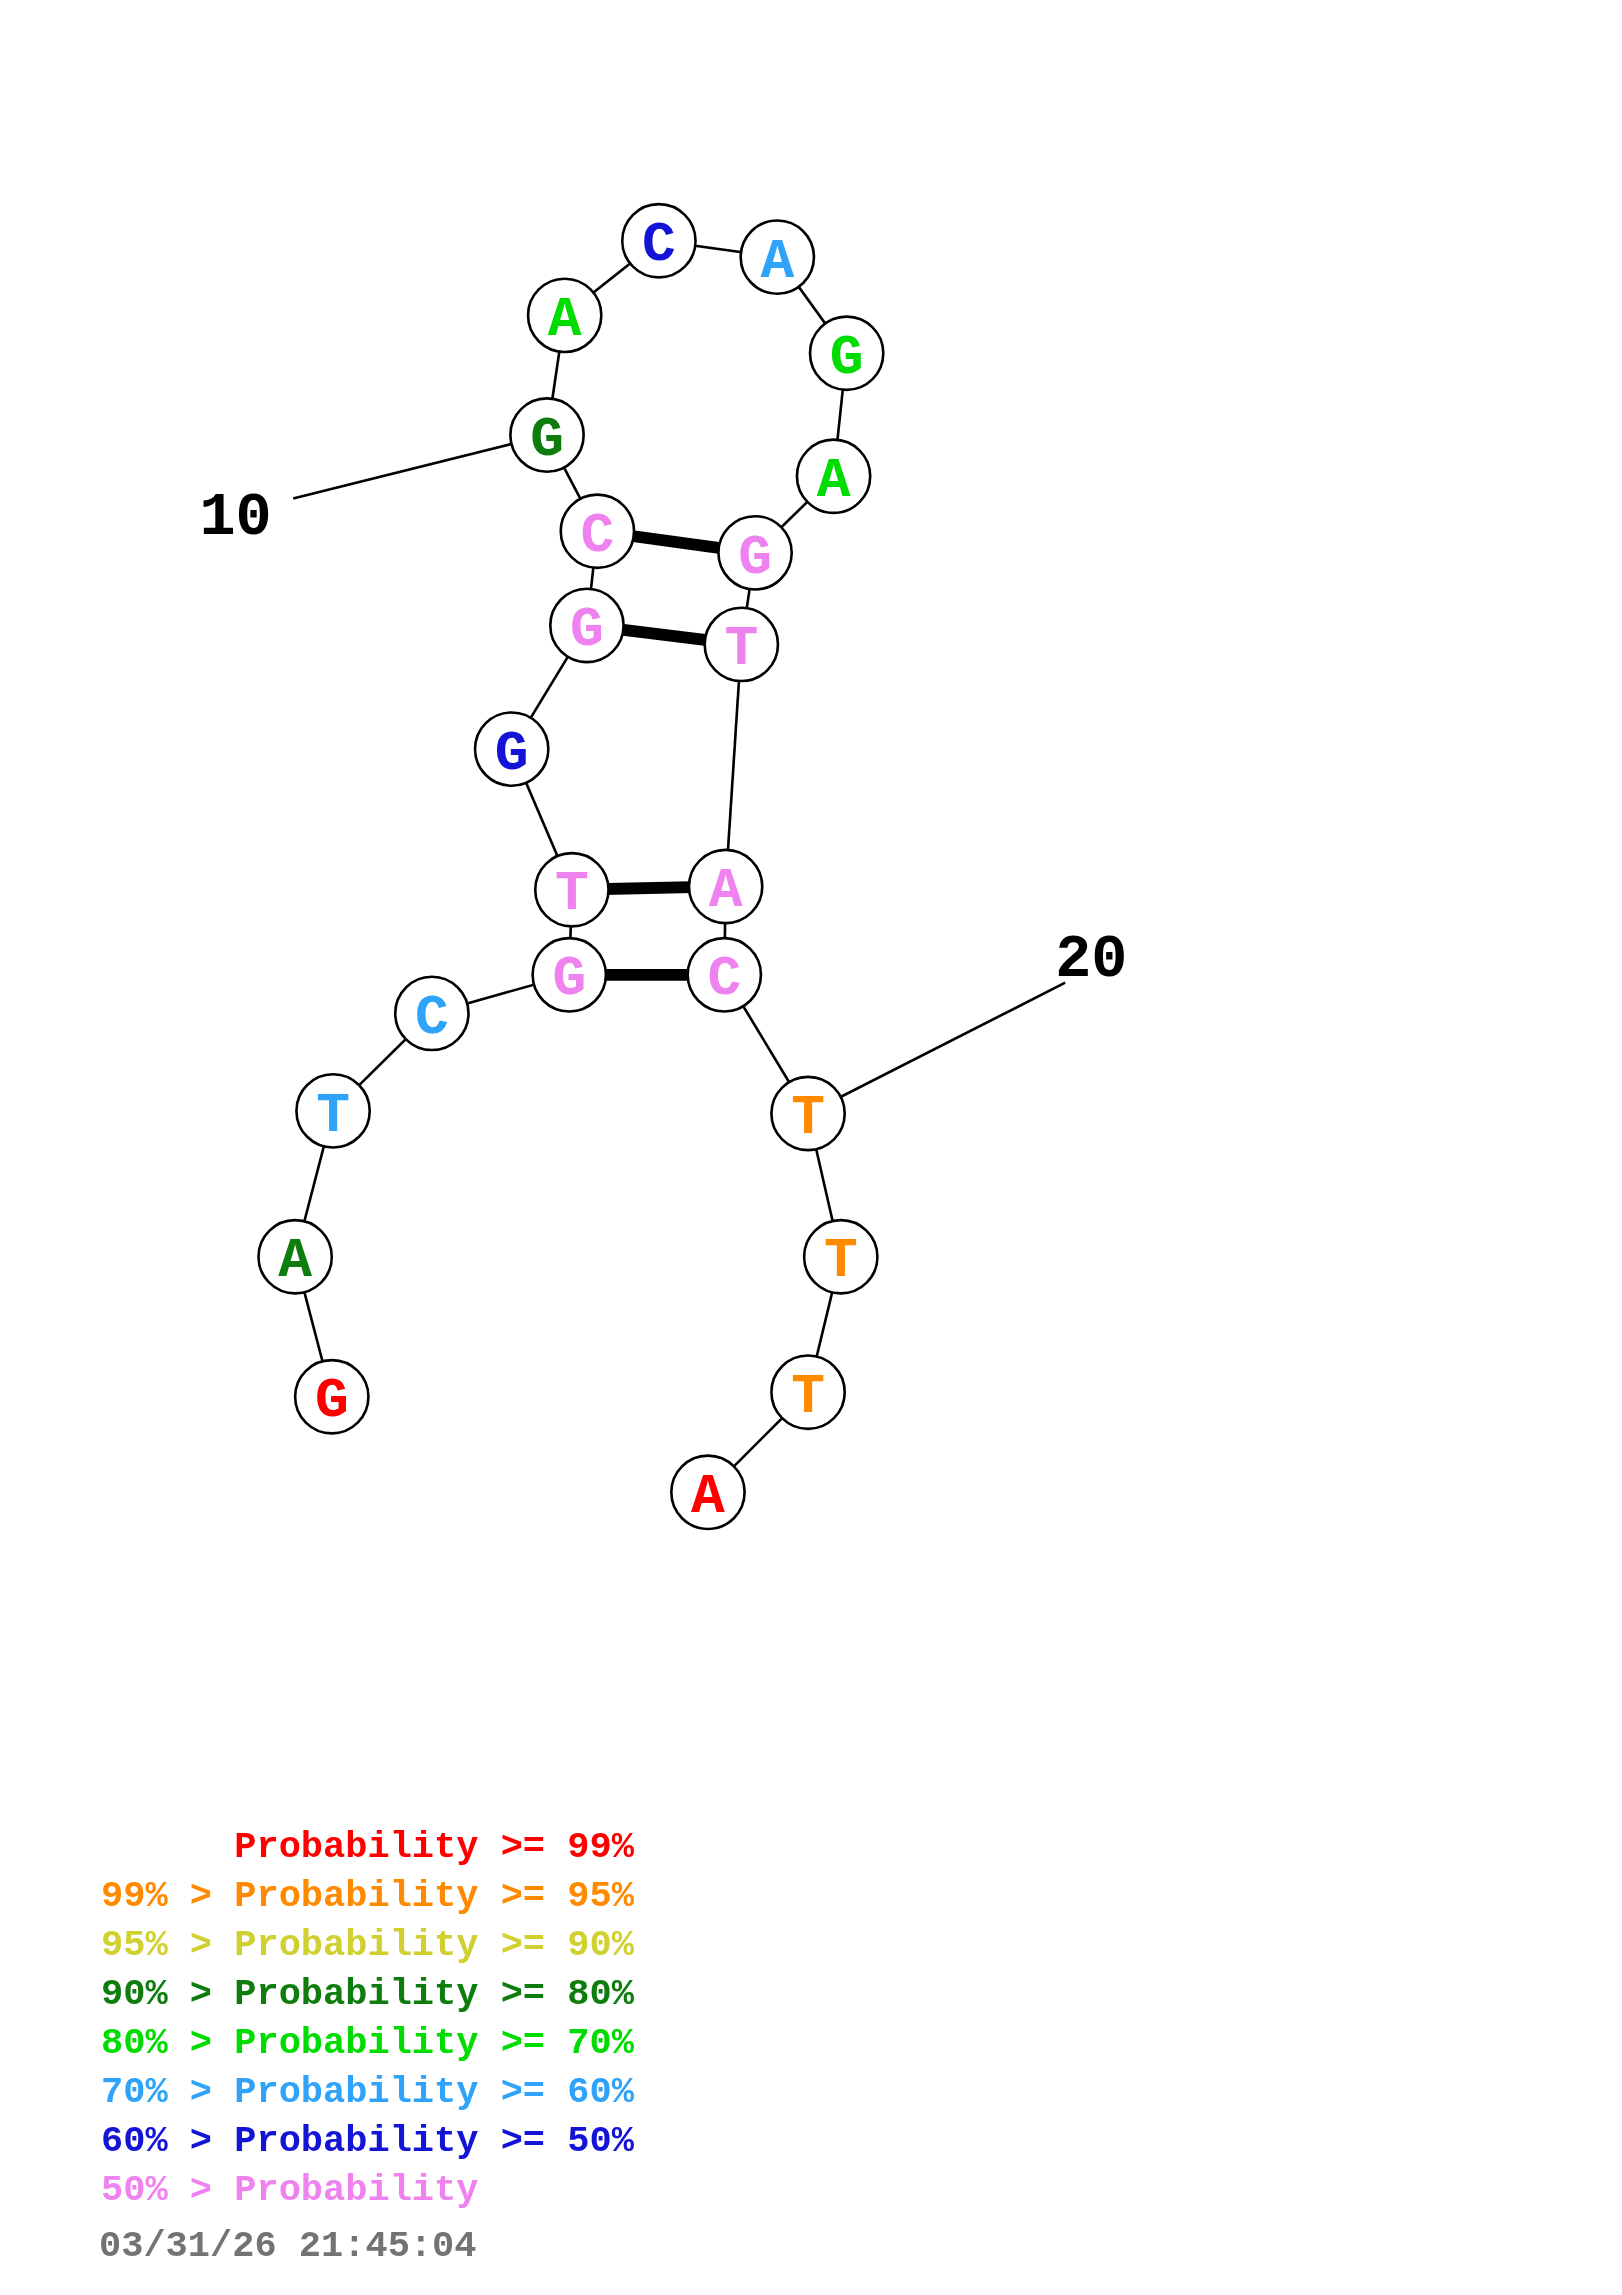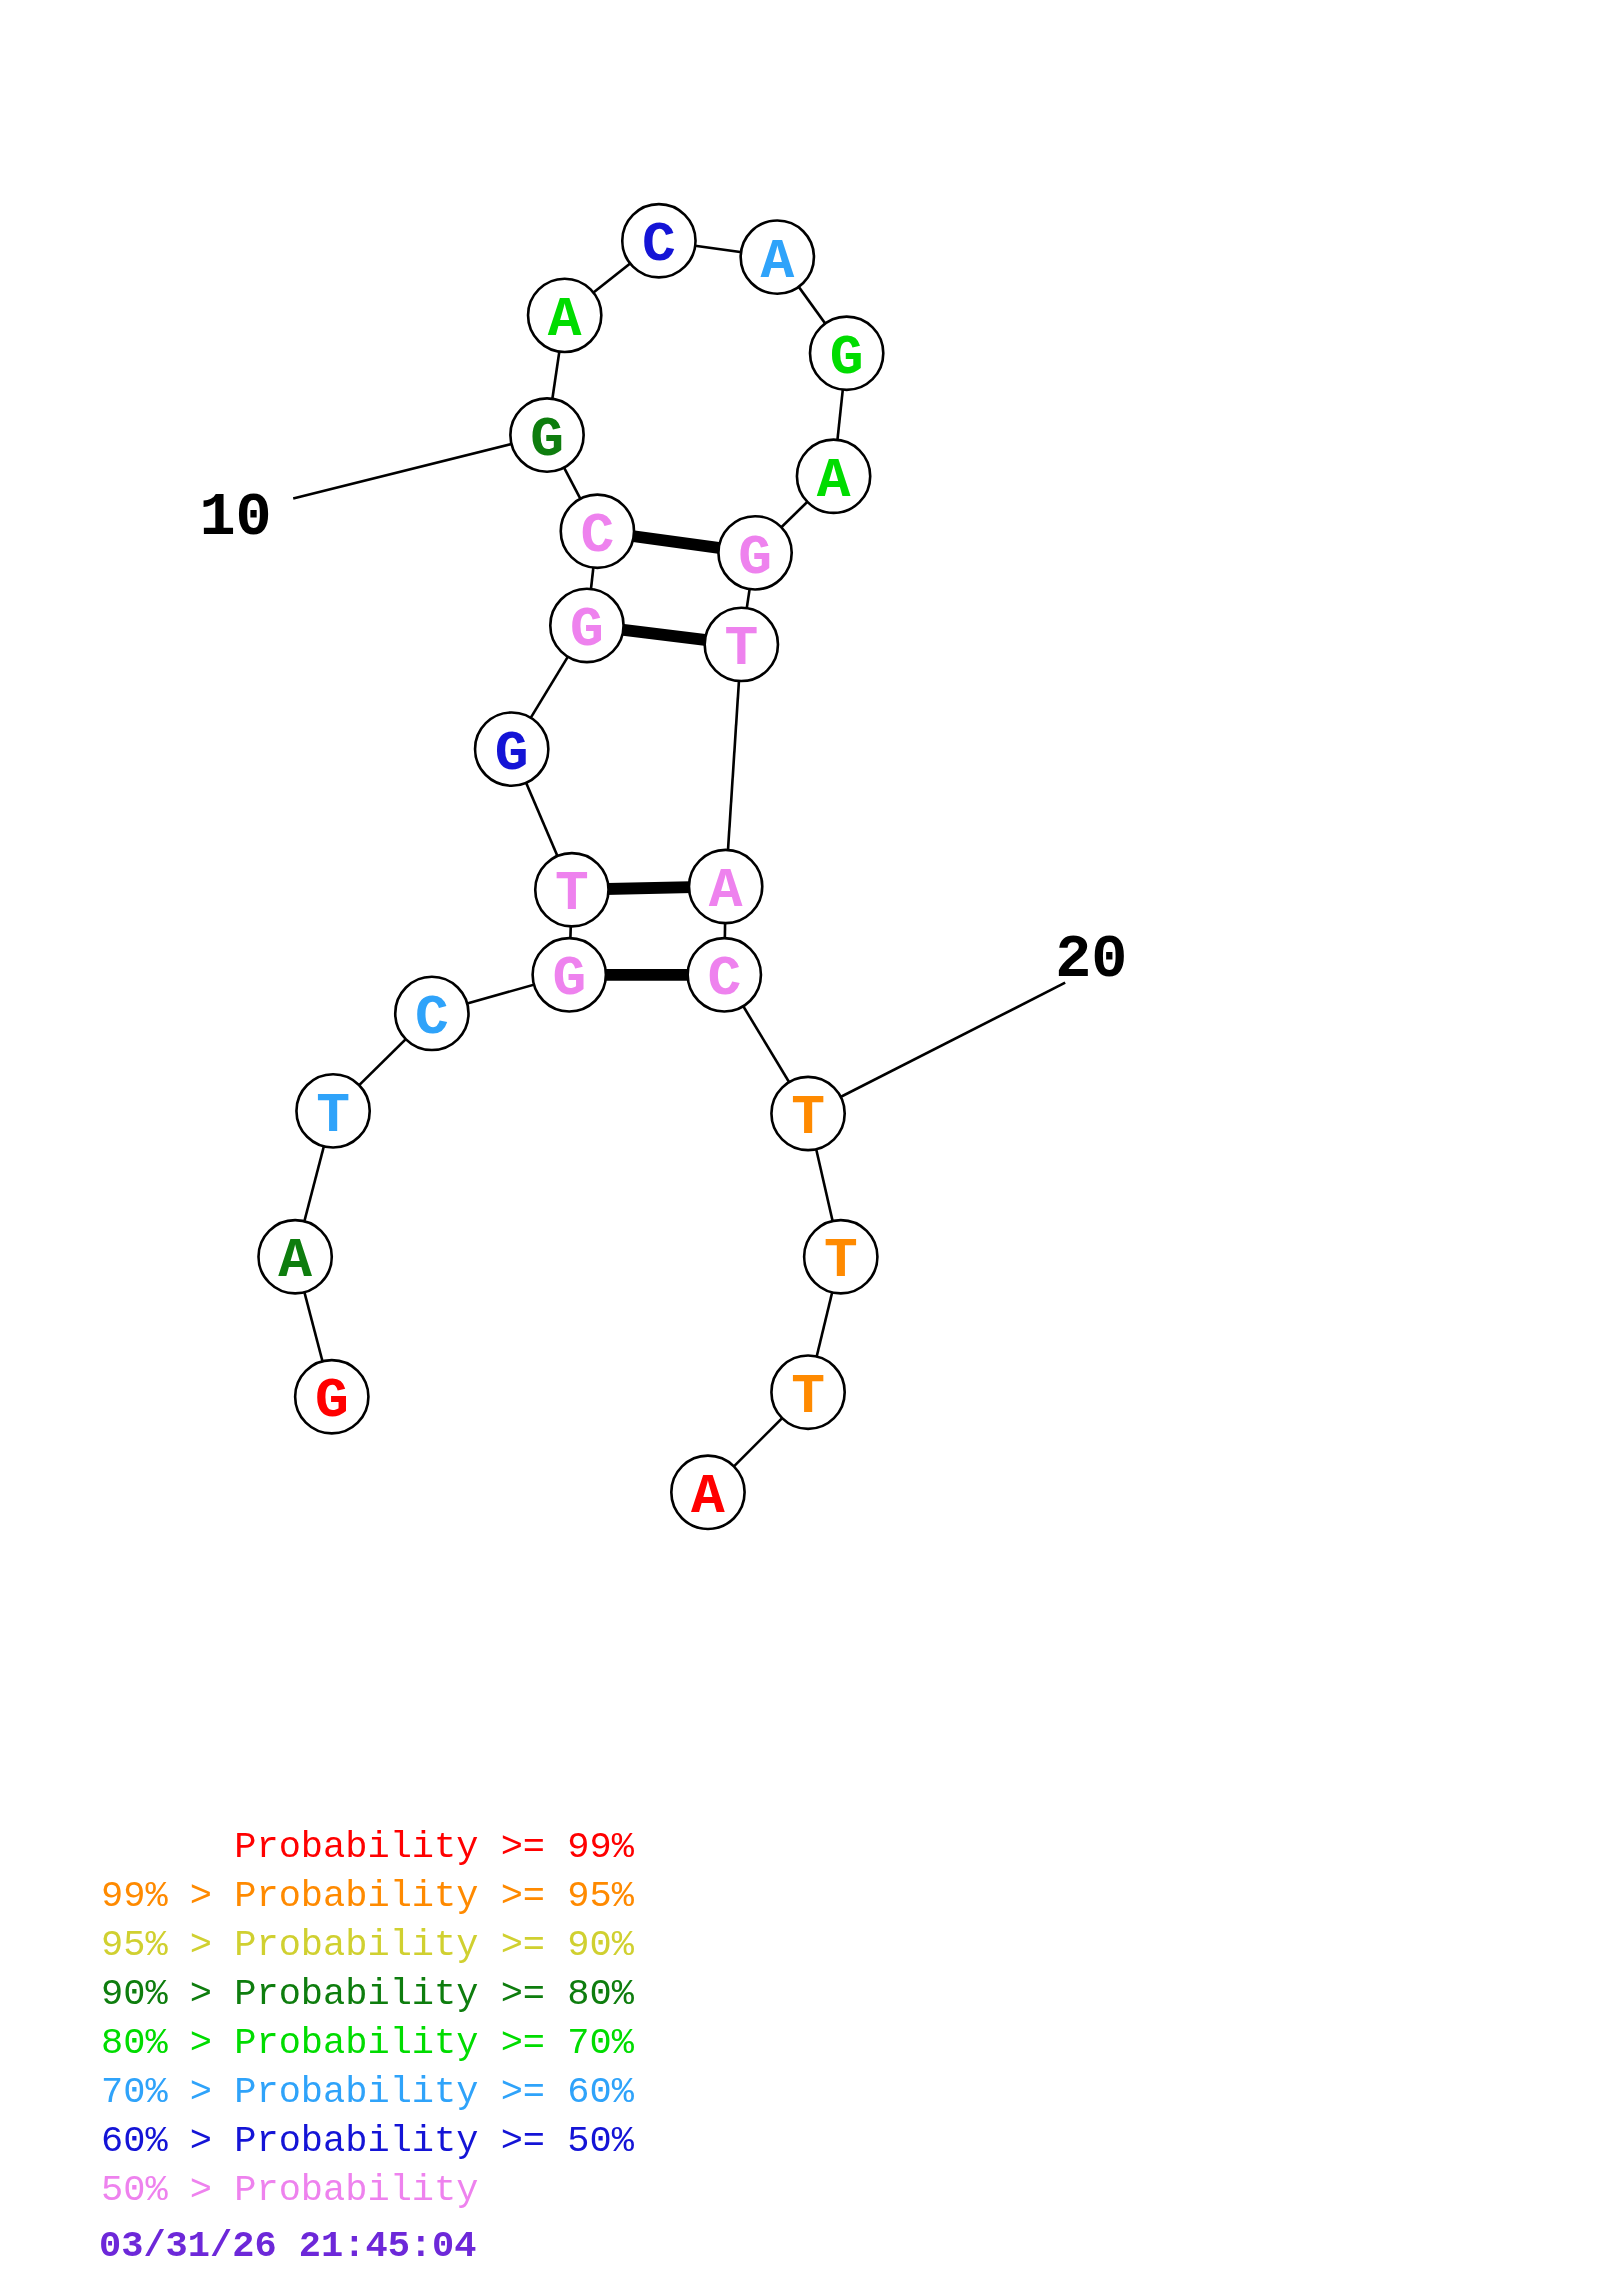--- a/index.html
+++ b/index.html
@@ -22,34 +22,34 @@
   }
   svg text {
     font-family: "Liberation Mono", "DejaVu Sans Mono", monospace;
     font-weight: bold;
   }
   .legend {
     position: absolute;
     left: 101px;
     top: 1823px;
     font-size: 37px;
-    font-weight: normal;
+    font-weight: bold;
     line-height: 49px;
     white-space: pre;
   }
   .legend-row {
     white-space: pre;
   }
   .timestamp {
     position: absolute;
     left: 99px;
     top: 2225px;
     font-size: 37px;
     font-weight: bold;
-    color: #6d28d9;
+    color: #737373;
     white-space: pre;
   }
 </style>
 </head>
 <body>
 
 <div class="page">
   <svg class="structure-svg" width="1622" height="1701" viewBox="0 0 2479 2600">
       <line x1="507" y1="2135" x2="451" y2="1921" stroke="#000000" stroke-width="4"></line>
       <line x1="451" y1="1921" x2="509" y2="1698" stroke="#000000" stroke-width="4"></line>

